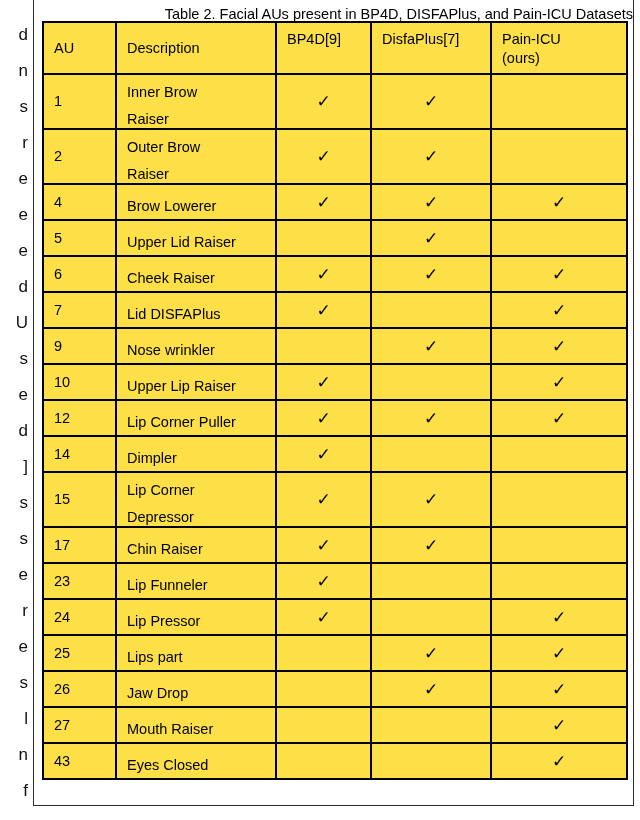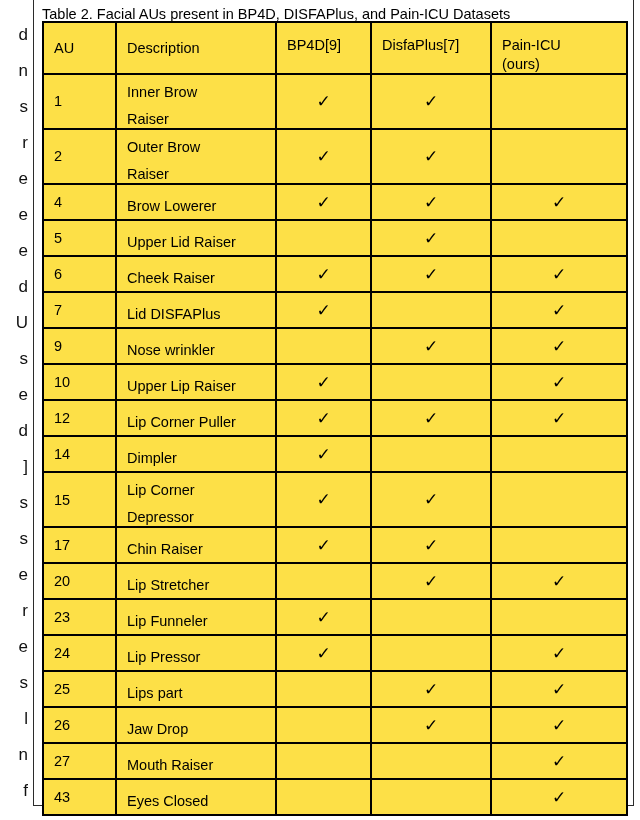--- a/index.html
+++ b/index.html
@@ -54,20 +54,21 @@
     left: 34px;
     top: 1px;
     width: 599px;
     height: 26px;
     line-height: 26px;
     font-size: 14.5px;
     padding-left: 8px;
     box-sizing: border-box;
     white-space: nowrap;
     background: #fff;
+    text-align: right;
   }
 
   
   #au-table {
     position: absolute;
     left: 42px;
     top: 21px;
     width: 584px;
     border-collapse: collapse;
     table-layout: fixed;
@@ -89,21 +90,21 @@
     box-sizing: border-box;
     text-align: left;
     line-height: 1.28;
   }
   #au-table thead th {
     height: 52px;
     vertical-align: middle;
   }
   #au-table thead th.top-align {
     vertical-align: top;
-    padding-top: 13px;
+    padding-top: 7px;
   }
   #au-table tbody tr { height: 36px; }
   #au-table tbody tr.tall { height: 47px; }
 
   #au-table td.mark {
     text-align: center;
     padding: 0;
     font-size: 17px;
     line-height: 1;
   }
@@ -267,29 +268,20 @@
       <tr>
         <td>17</td>
         <td>
           <span class="desc-2">Chin Raiser</span>
         </td>
         <td class="mark">✓</td>
         <td class="mark">✓</td>
         <td class="mark"></td>
       </tr>
       <tr>
-        <td>20</td>
-        <td>
-          <span class="desc-2">Lip Stretcher</span>
-        </td>
-        <td class="mark"></td>
-        <td class="mark">✓</td>
-        <td class="mark">✓</td>
-      </tr>
-      <tr>
         <td>23</td>
         <td>
           <span class="desc-2">Lip Funneler</span>
         </td>
         <td class="mark">✓</td>
         <td class="mark"></td>
         <td class="mark"></td>
       </tr>
       <tr>
         <td>24</td>

